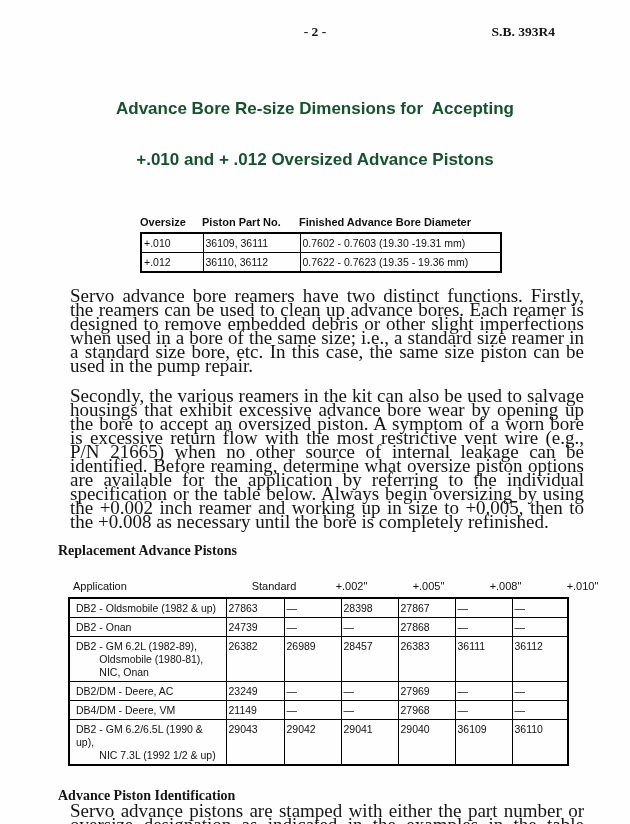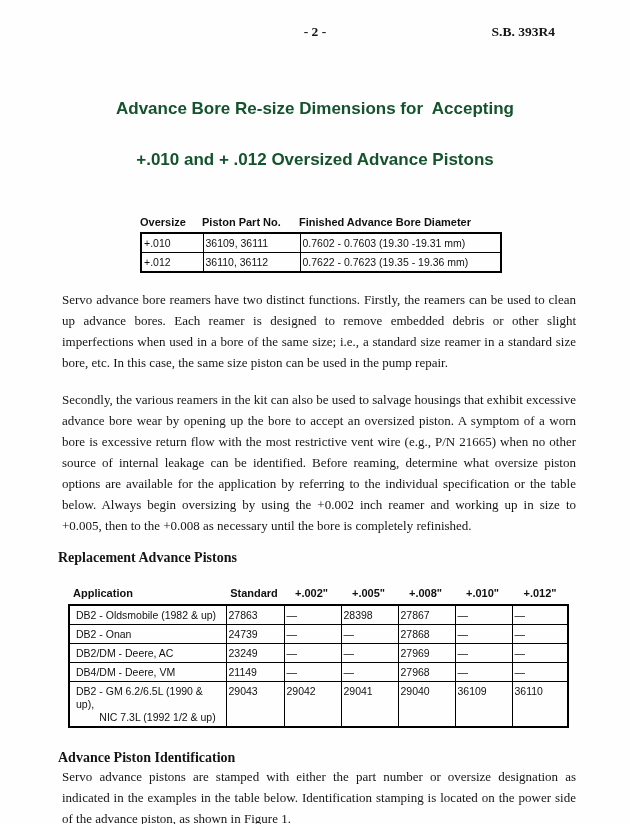--- a/index.html
+++ b/index.html
@@ -66,45 +66,46 @@
     font-weight: bold;
     font-size: 11px;
     text-align: left;
     padding-bottom: 4px;
     color: #101010;
   }
   .t1 table { width: 362px; }
 
   
   .para {
-    margin: 16px 0 0 4px;
+    margin: 16px 0 0 12px;
     width: 514px;
-    font-size: 13px;
-    line-height: 21px;
+    font-size: 19px;
+    line-height: 14px;
     text-align: justify;
   }
   .sec-head {
     margin: 13px 0 0 0;
     font-size: 14px;
     font-weight: bold;
     line-height: 17px;
   }
   .sec-head + .para { margin-top: 0; }
 
   
   .t2 { margin: 21px 0 0 10px; width: 501px; }
   .t2-head {
     display: grid;
     grid-template-columns: 157px 58px 57px 57px 57px 57px 1fr;
     font-family: "Liberation Sans", sans-serif;
-    font-weight: bold;
+    font-weight: normal;
     font-size: 11px;
     text-align: center;
     padding-bottom: 5px;
     color: #101010;
+    gap: 20px;
   }
   .t2-head .th-app { text-align: left; padding-left: 5px; }
   .t2 table { width: 501px; }
   .t2 td { vertical-align: top; padding: 4px 2px; }
   .t2 td.app {
     text-align: left;
     padding-left: 6px;
     white-space: pre-wrap;
   }
 </style>
@@ -188,20 +189,31 @@
         <tr>
           <td class="app">DB2 - Onan</td>
           <td>24739</td>
           <td>—</td>
           <td>—</td>
           <td>27868</td>
           <td>—</td>
           <td>—</td>
         </tr>
         <tr>
+          <td class="app">DB2 - GM 6.2L (1982-89),
+        Oldsmobile (1980-81),
+        NIC, Onan</td>
+          <td>26382</td>
+          <td>26989</td>
+          <td>28457</td>
+          <td>26383</td>
+          <td>36111</td>
+          <td>36112</td>
+        </tr>
+        <tr>
           <td class="app">DB2/DM - Deere, AC</td>
           <td>23249</td>
           <td>—</td>
           <td>—</td>
           <td>27969</td>
           <td>—</td>
           <td>—</td>
         </tr>
         <tr>
           <td class="app">DB4/DM - Deere, VM</td>

